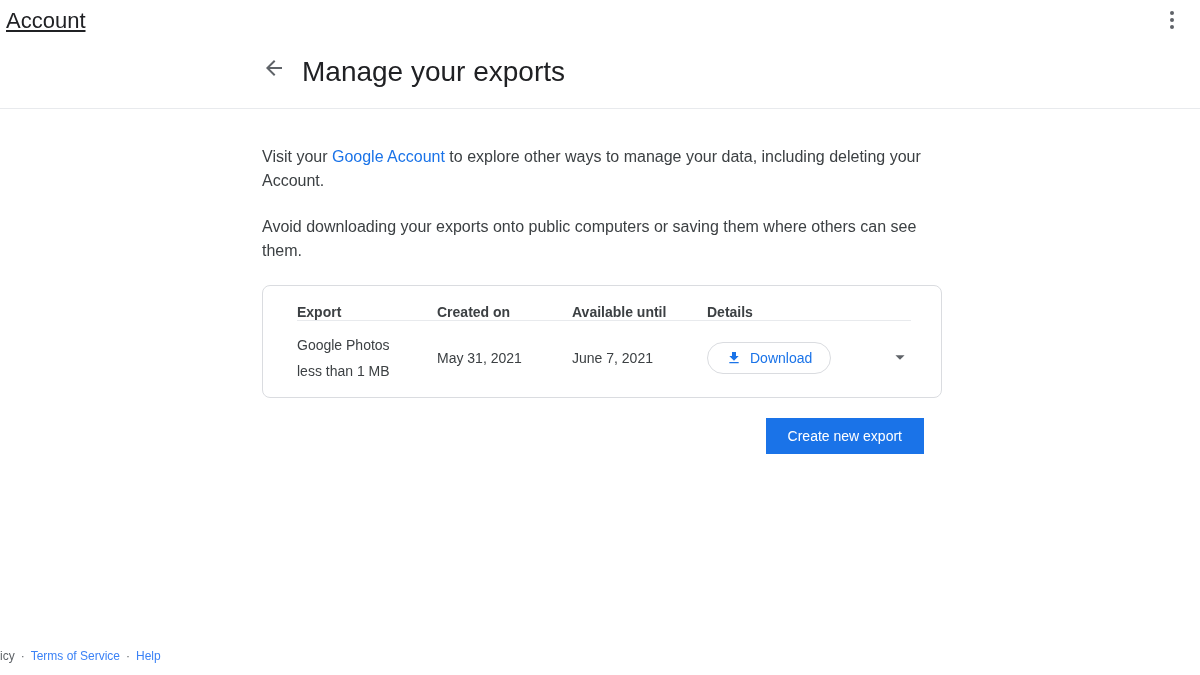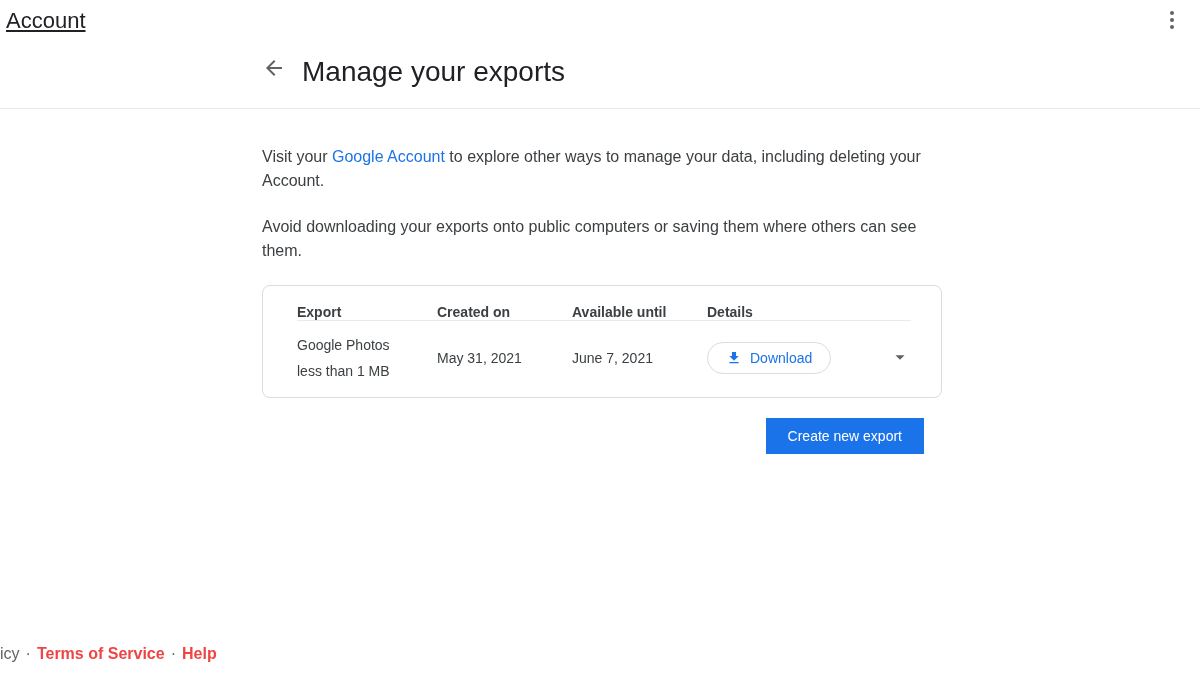--- a/index.html
+++ b/index.html
@@ -141,27 +141,27 @@
       border-radius: 0;
       padding: 10px 22px;
       font-size: 14px;
       font-weight: 500;
       cursor: pointer;
     }
     .footer {
       position: absolute;
       bottom: 12px;
       left: 0;
-      font-size: 16px;
+      font-size: 12px;
       color: #5f6368;
       display: flex;
       align-items: center;
     }
     .footer span.sep { margin: 0 6px; }
-    .footer a { color: #ef4444; text-decoration: none; cursor: pointer; font-weight: bold; }
+    .footer a { color: #3b82f6; text-decoration: none; cursor: pointer; }
   </style>
 </head>
 <body>
 
 <div class="topbar">
   <a class="brand">Account</a>
   <div class="kebab">
     <div class="dot"></div>
       <div class="dot"></div>
       <div class="dot"></div>

